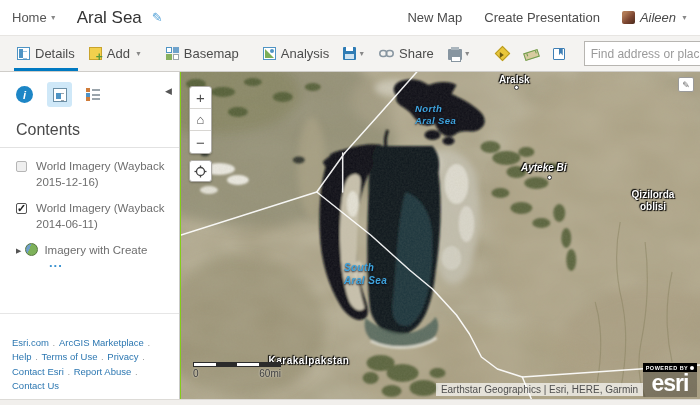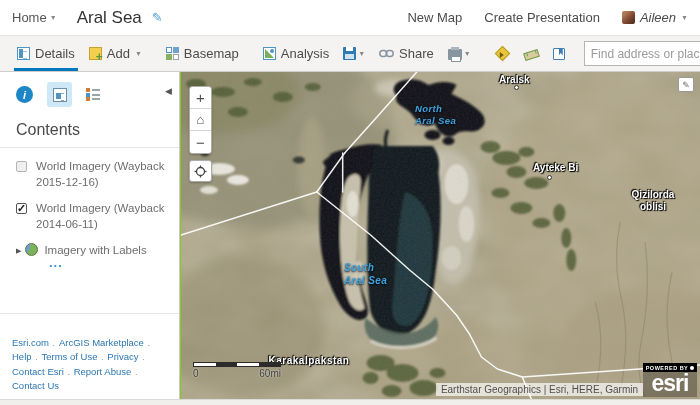--- a/index.html
+++ b/index.html
@@ -218,21 +218,21 @@
       <span class="cbx"></span>
       <span>World Imagery (Wayback 2015-12-16)</span>
     </div>
     <div class="layer-row">
       <span class="cbx on"></span>
       <span>World Imagery (Wayback 2014-06-11)</span>
     </div>
     <div class="layer-row">
       <span class="tri">▶</span>
       <span class="i-globe"></span>
-      <span>Imagery with Labels</span>
+      <span>Imagery with Create</span>
     </div>
     <div class="overflow-dots">...</div>
 
     <div class="side-footer"><a class="flink">Esri.com</a><span class="fsep"> . </span><a class="flink">ArcGIS Marketplace</a><span class="fsep"> . </span><a class="flink">Help</a><span class="fsep"> . </span><a class="flink">Terms of Use</a><span class="fsep"> . </span><a class="flink">Privacy</a><span class="fsep"> . </span><a class="flink">Contact Esri</a><span class="fsep"> . </span><a class="flink">Report Abuse</a><span class="fsep"> . </span><a class="flink">Contact Us</a></div>
   </div>
 
   <div class="map">
     <svg class="base" viewBox="0 0 520 327" preserveAspectRatio="none">
       <defs>
         <filter id="b6">
@@ -351,21 +351,21 @@
         <path d="M342,305 L520,293"></path>
       </g>
     </svg>
 
     <div class="mlabel city" style="left:318px; top:2px;">Aralsk</div>
     <div class="dot" style="left:333px; top:13px;"></div>
     <div class="mlabel water" style="left:234px; top:31px; width:70px;">
       <div>North</div>
         <div>Aral Sea</div>
     </div>
-    <div class="mlabel city" style="left:352px; top:90px;">Ayteke Bi</div>
+    <div class="mlabel city" style="left:340px; top:90px;font-style:italic;">Ayteke Bi</div>
     <div class="dot" style="left:366px; top:103px;"></div>
     <div class="mlabel city" style="left:440px; top:117px; width:64px; text-align:center; line-height:1.2;">
       <div>Qizilorda</div>
         <div>oblisi</div>
     </div>
     <div class="mlabel water" style="left:163px; top:189px; width:72px; font-size:10px;">
       <div>South</div>
         <div>Aral Sea</div>
     </div>
     <div class="mlabel city" style="left:75px; top:283px; width:106px; text-align:center; letter-spacing:.5px;">Karakalpakstan</div>

